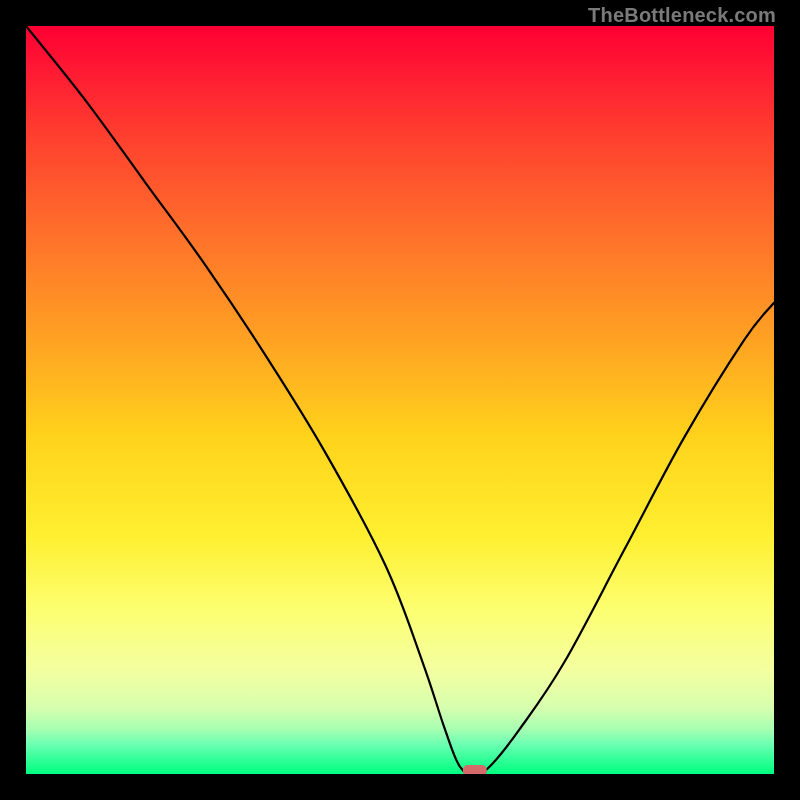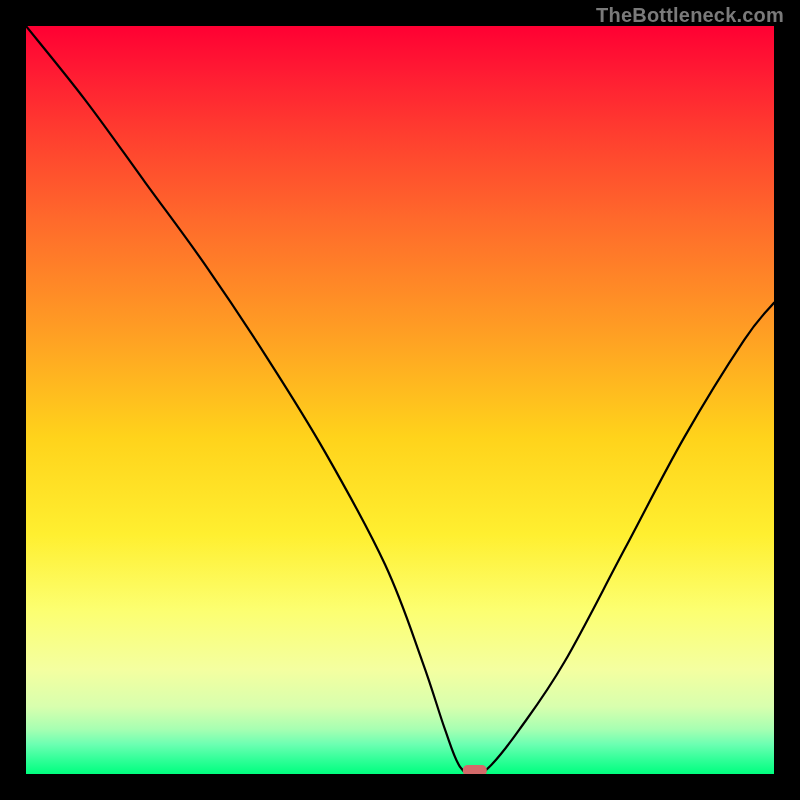--- a/index.html
+++ b/index.html
@@ -51,21 +51,21 @@
     stroke-linecap: round;
     stroke-linejoin: round;
   }
   .marker {
     fill: #d46a6a;
     stroke: none;
   }
   .watermark {
     position: absolute;
     top: 4px;
-    right: 16px;
+    right: 24px;
     font-family: Arial, Helvetica, sans-serif;
     font-size: 20px;
     font-weight: 600;
     color: #7a7a7a;
     letter-spacing: 0.2px;
     user-select: none;
   }
 </style>
 </head>
 <body>

